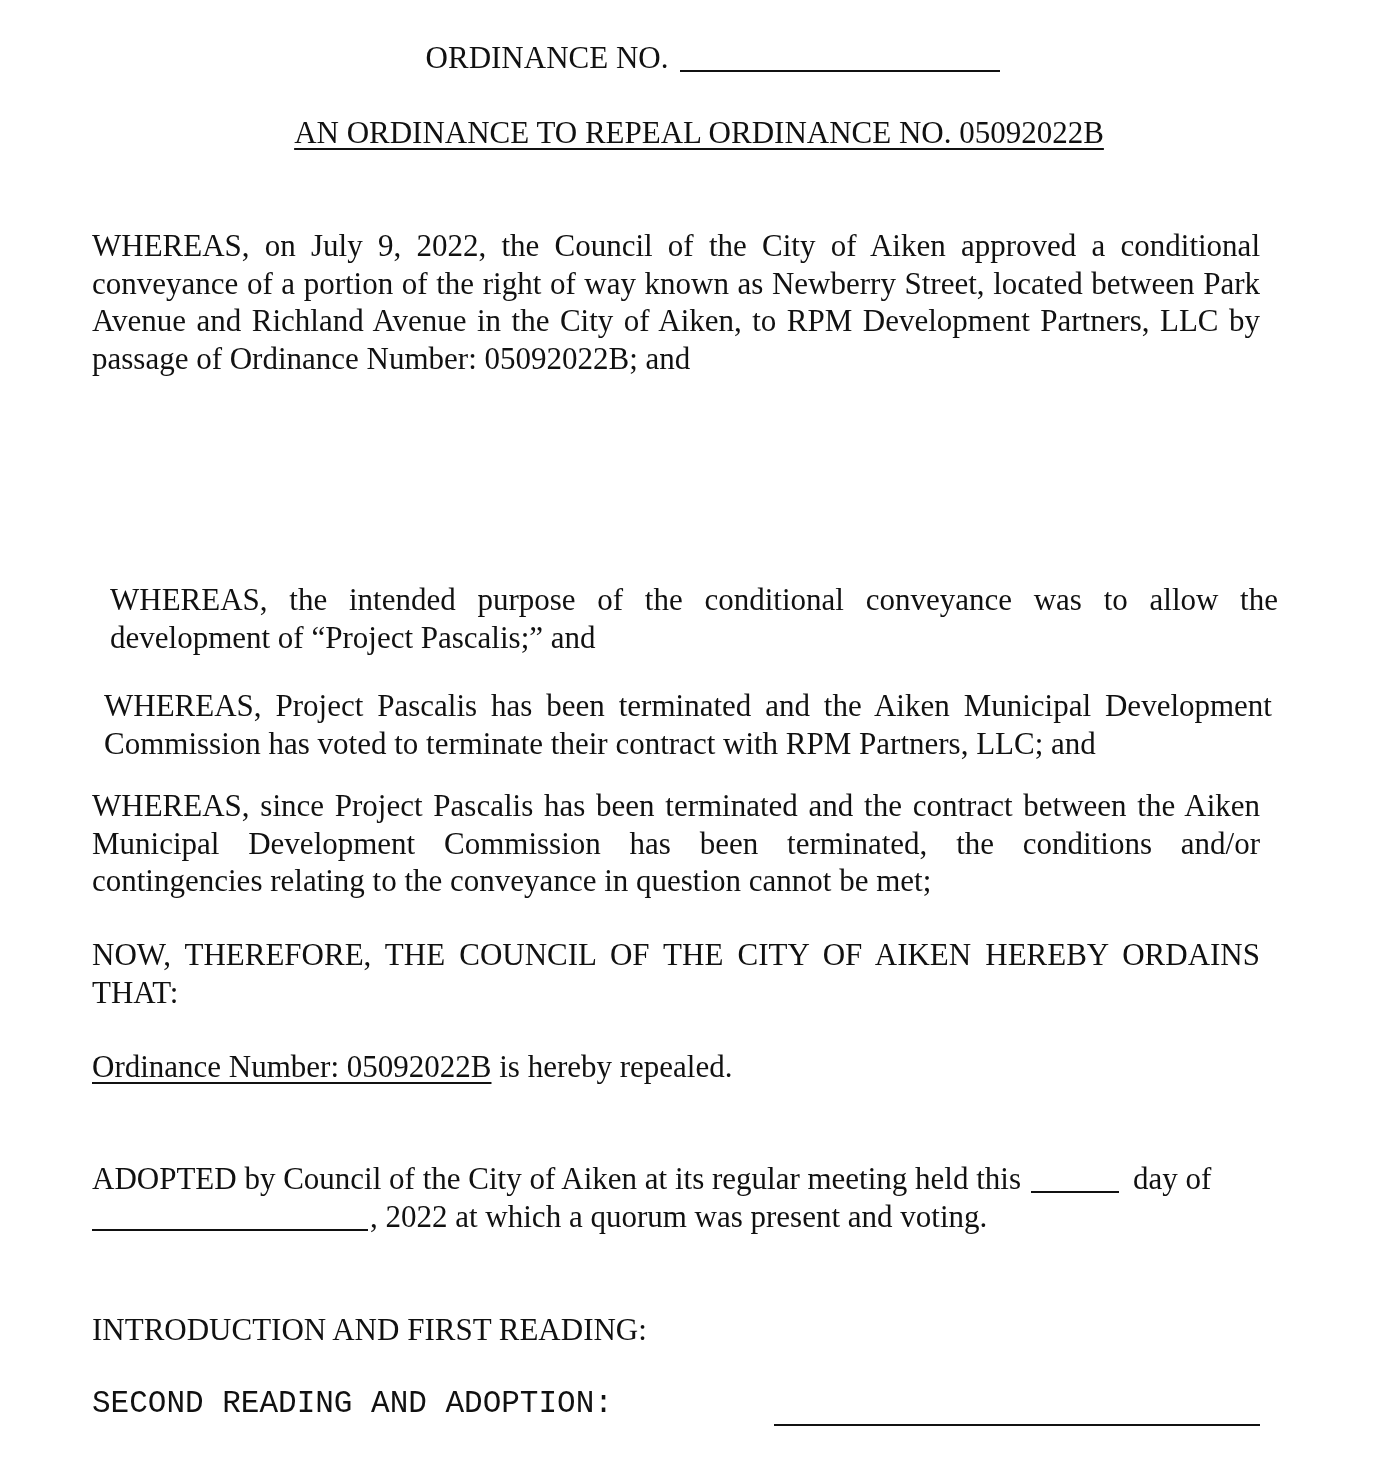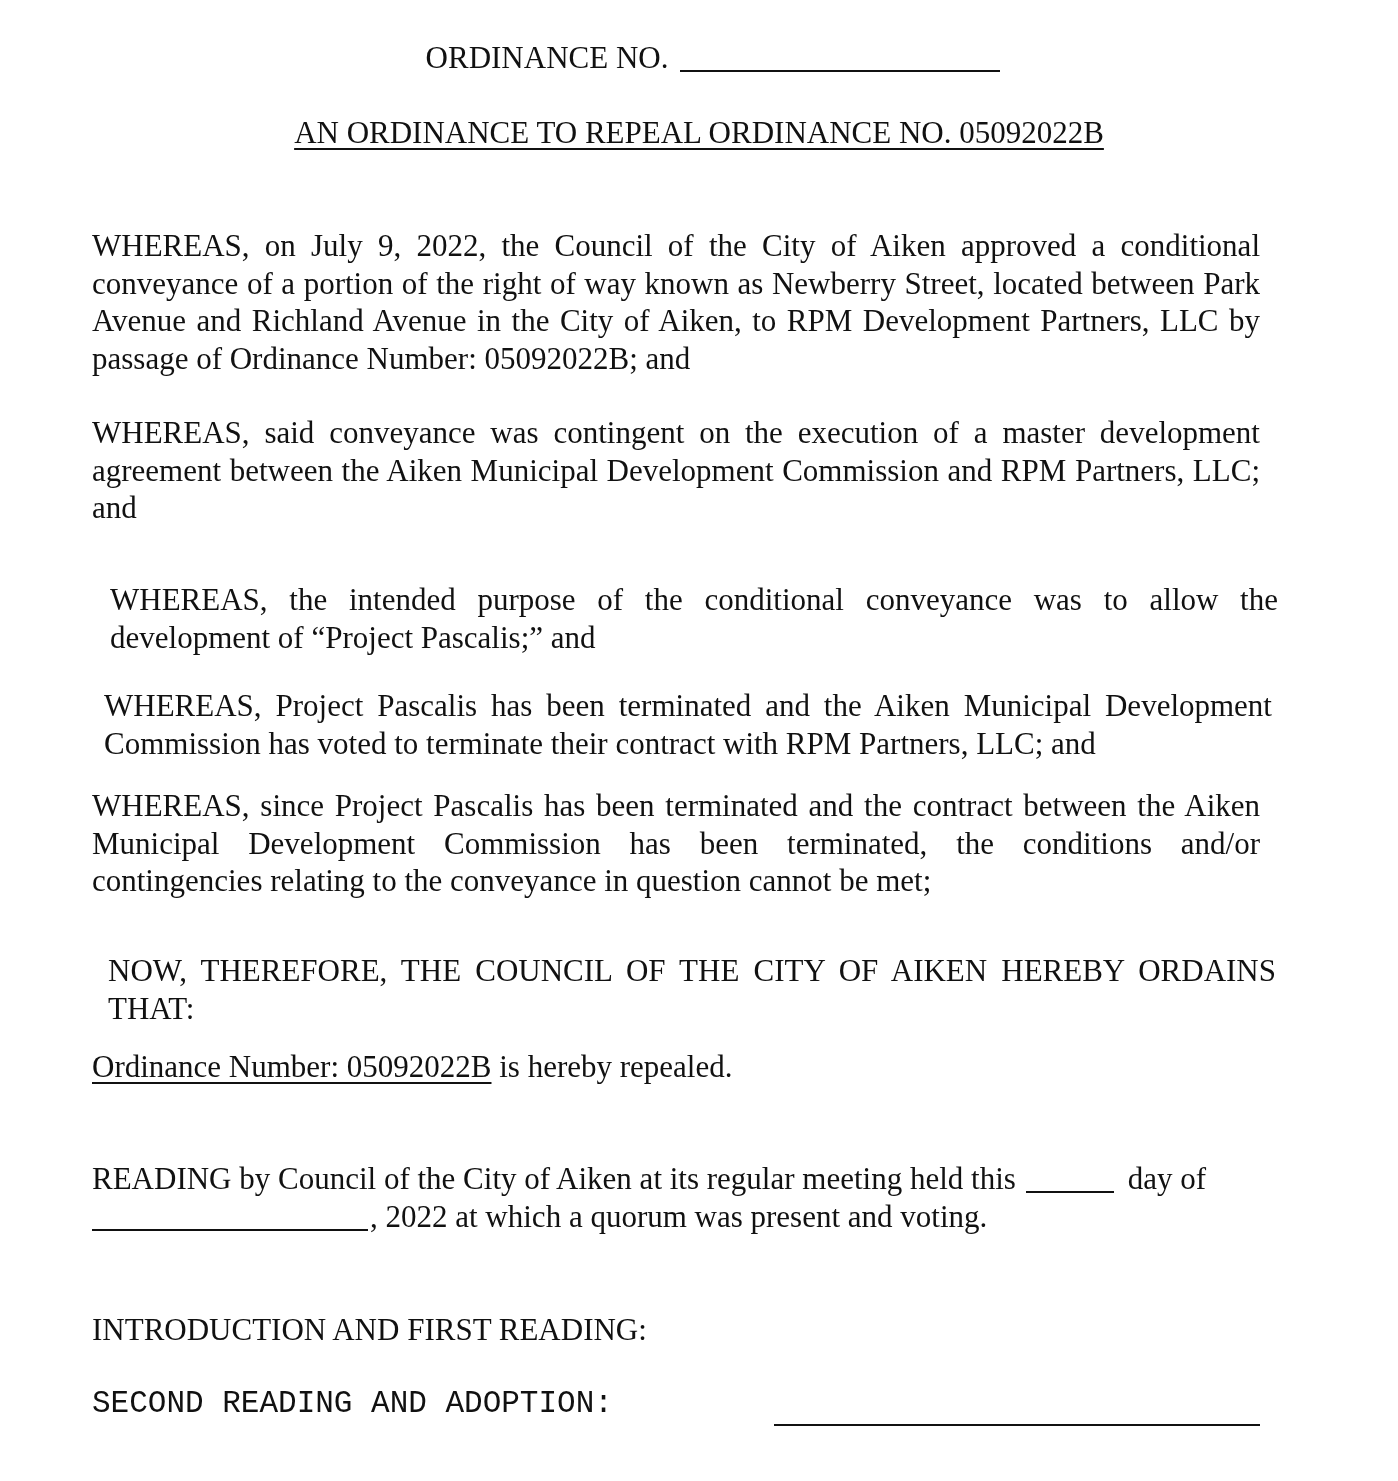--- a/index.html
+++ b/index.html
@@ -54,30 +54,29 @@
 
   <div class="title-line" id="ord-no">
     <span>ORDINANCE NO.</span><span class="blank-inline" id="ord-blank"></span>
   </div>
 
   <div class="title-line" id="ord-subtitle">
     <span>AN ORDINANCE TO REPEAL ORDINANCE NO. 05092022B</span>
   </div>
 
   <p class="para" id="p1" style="margin:0">WHEREAS, on July 9, 2022, the Council of the City of Aiken approved a conditional conveyance of a portion of the right of way known as Newberry Street, located between Park Avenue and Richland Avenue in the City of Aiken, to RPM Development Partners, LLC  by passage of Ordinance Number: 05092022B; and</p>
-  <p class="para" id="p2" style="margin:0">WHEREAS, said conveyance was contingent on the execution of a master development agreement between the Aiken Municipal Development Commission and RPM Partners, LLC; and</p>
   <p class="para" id="p3" style="margin:18px">WHEREAS, the intended purpose of the conditional conveyance was to allow the development of “Project Pascalis;” and</p>
   <p class="para" id="p4" style="margin:12px">WHEREAS, Project Pascalis has been terminated and the Aiken Municipal Development Commission has voted to terminate their contract with RPM Partners, LLC; and</p>
   <p class="para" id="p5" style="margin:0">WHEREAS, since Project Pascalis has been terminated and the contract between the Aiken Municipal Development Commission has been terminated, the conditions and/or contingencies relating to the conveyance in question cannot be met;</p>
 
-  <p class="para" id="p6" style="margin:16px">NOW, THEREFORE, THE COUNCIL OF THE CITY OF AIKEN HEREBY ORDAINS THAT:</p>
+  <p class="para" id="p6" style="margin:0">NOW, THEREFORE, THE COUNCIL OF THE CITY OF AIKEN HEREBY ORDAINS THAT:</p>
 
   <p class="para" id="p7" style="margin:0"><span class="u">Ordinance Number: 05092022B</span><span> is hereby repealed.</span></p>
 
-  <p class="para" id="adopted" style="margin:0;text-align:justify;text-align-last:left"><span>READING by Council of the City of Aiken at its regular meeting held this</span><span class="blank-inline" id="day-blank"></span><span>day of</span><br><span class="blank-inline" id="month-blank"></span><span>, 2022 at which a quorum was present and voting.</span></p>
+  <p class="para" id="adopted" style="margin:0;text-align:justify;text-align-last:left"><span>ADOPTED by Council of the City of Aiken at its regular meeting held this</span><span class="blank-inline" id="day-blank"></span><span>day of</span><br><span class="blank-inline" id="month-blank"></span><span>, 2022 at which a quorum was present and voting.</span></p>
 
   <div class="reading-row" id="row1">
     <span class="reading-label">INTRODUCTION AND FIRST READING:</span>
   </div>
 
   <div class="reading-row" id="row2">
     <span class="reading-label">SECOND READING AND ADOPTION:</span>
     <div class="reading-field"><span></span></div>
   </div>
 

